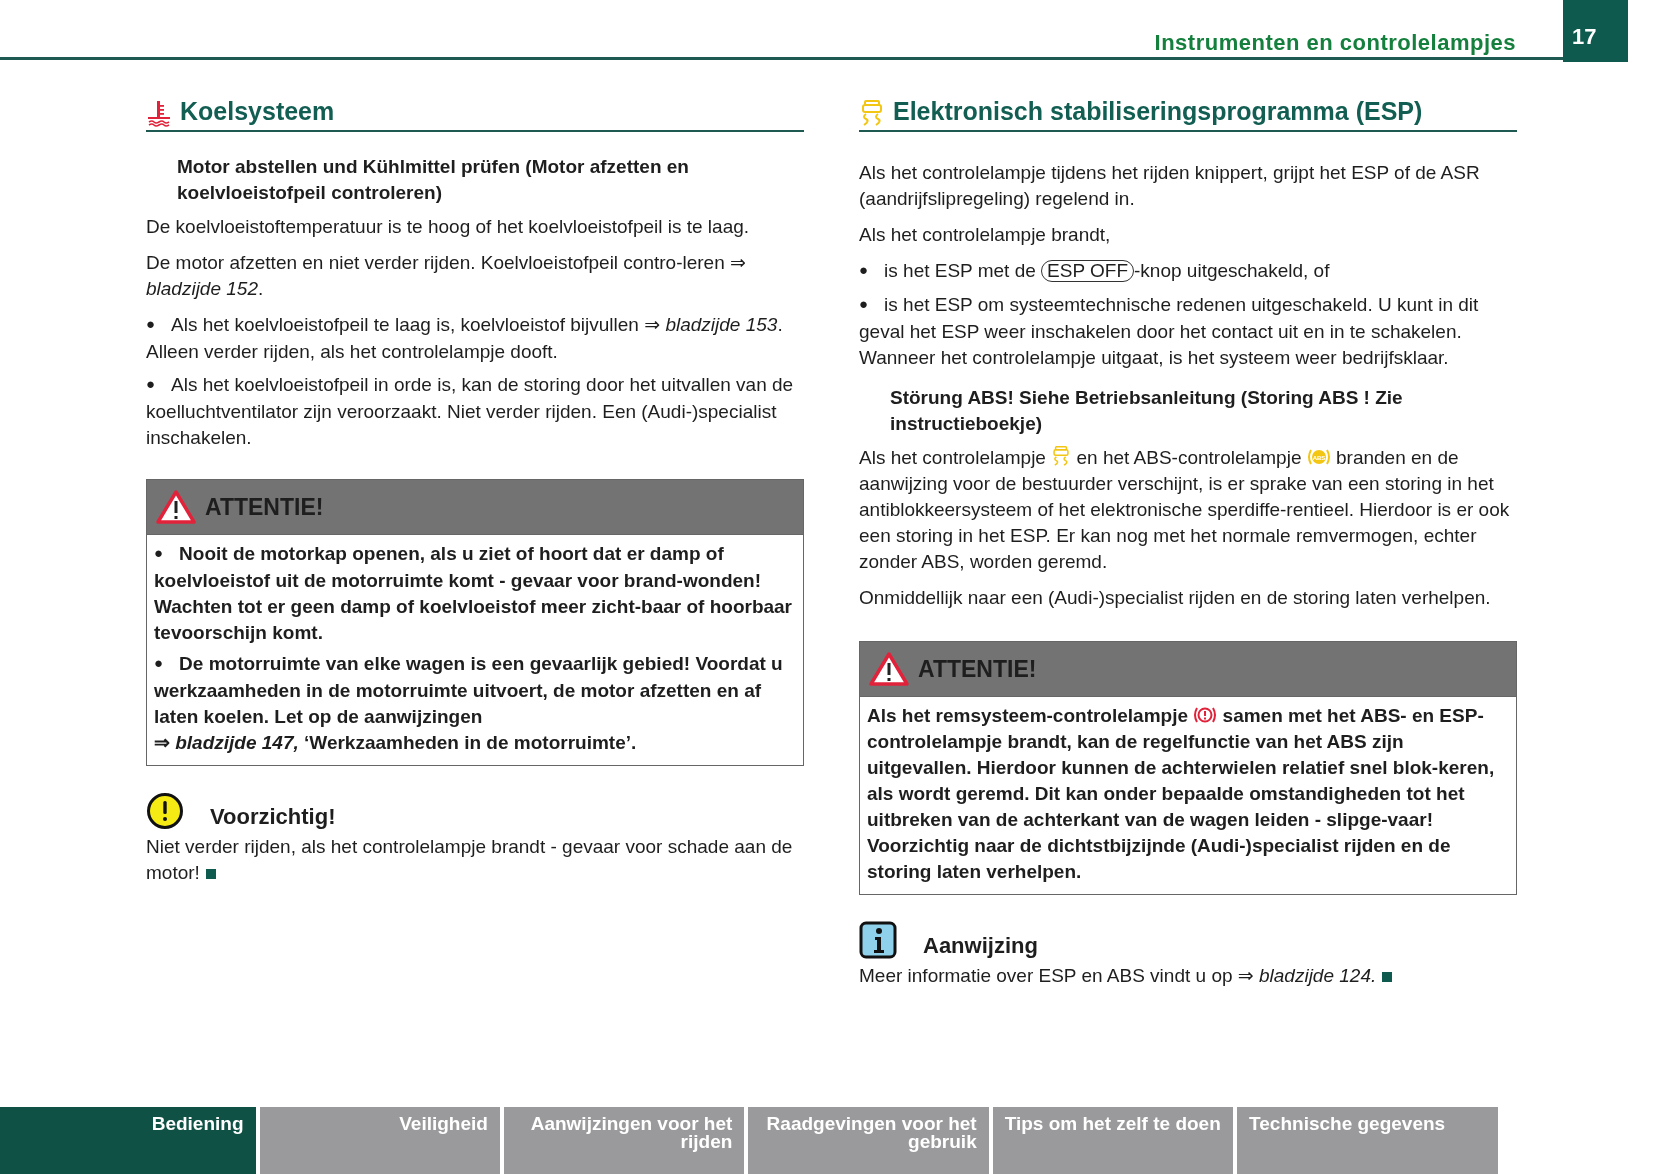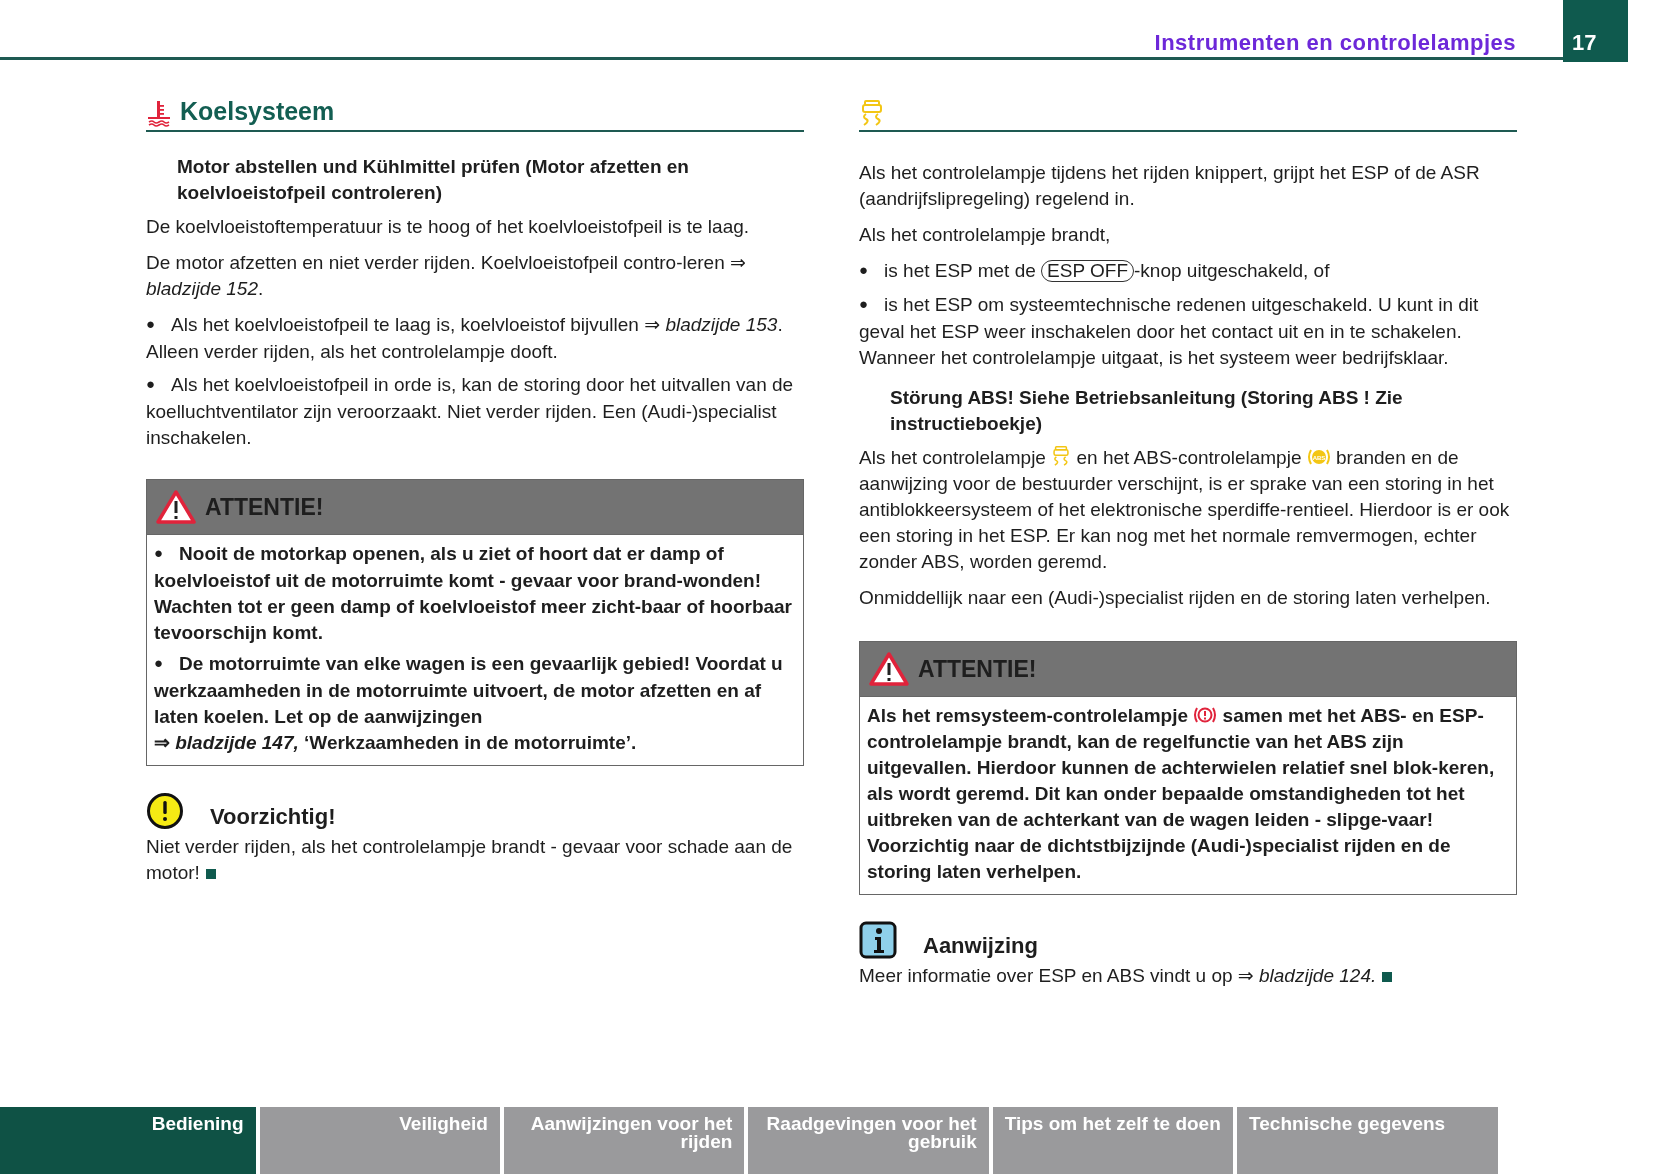--- a/index.html
+++ b/index.html
@@ -2,22 +2,22 @@
 <html><head>
 <meta charset="utf-8">
 <style>
   html, body { margin: 0; padding: 0; }
   body {
     width: 1654px; height: 1174px; position: relative; overflow: hidden;
     background: #ffffff; color: #1e1e1e;
     font-family: "Liberation Sans", sans-serif;
   }
   .header-rule { position: absolute; left: 0; top: 57px; width: 1563px; height: 3px; background: #1e5a52; }
-  .header-title { position: absolute; right: 138px; top: 30px; font-size: 22px; font-weight: bold; letter-spacing: 0.5px; color: #6d28d9; }
-  .page-num-tab { position: absolute; left: 1563px; top: 0; width: 65px; height: 62px; background: #0f5a4e; color: #fff; font-size: 22px; font-weight: bold; display: flex; align-items: flex-end; padding-left: 9px; padding-bottom: 6px; box-sizing: border-box; }
+  .header-title { position: absolute; right: 138px; top: 30px; font-size: 22px; font-weight: bold; letter-spacing: 0.5px; color: #15803d; }
+  .page-num-tab { position: absolute; left: 1563px; top: 0; width: 65px; height: 62px; background: #0f5a4e; color: #fff; font-size: 22px; font-weight: bold; display: flex; align-items: flex-end; padding-left: 9px; padding-bottom: 12px; box-sizing: border-box; }
   .col { position: absolute; top: 90px; font-size: 19px; line-height: 26px; }
   .col-left { left: 146px; width: 658px; }
   .col-right { left: 859px; width: 658px; }
   .sec-title { color: #135e52; font-size: 25px; font-weight: bold; line-height: 31px; padding-bottom: 3px; border-bottom: 2px solid #1e5a52; display: flex; align-items: flex-start; gap: 8px; margin-top: 6px; }
   .sec-title svg { flex: 0 0 auto; margin-top: 3px; }
   p { margin: 0 0 10px 0; }
   .subhead { font-weight: bold; padding-left: 31px; margin-top: 14px; margin-bottom: 8px; }
   .bullet::before { content: "\25CF"; font-size: 15px; margin-right: 16px; position: relative; top: -2px; }
   .bullet { margin-bottom: 7px; }
   em { font-style: italic; text-align: center; }
@@ -89,20 +89,21 @@
 </div>
 
 <div class="col col-right">
   <div class="sec-title">
     <svg width="26" height="28" viewBox="0 0 26 28">
       <rect x="6" y="2" width="14" height="4" rx="1" fill="none" stroke="#f3c614" stroke-width="2"></rect>
       <rect x="4" y="6" width="18" height="7" rx="2" fill="none" stroke="#f3c614" stroke-width="2"></rect>
       <path d="M7 15 q-4 3 0 5 q4 2 -2 6" stroke="#f3c614" stroke-width="2" fill="none"></path>
       <path d="M19 15 q-4 3 0 5 q4 2 -2 6" stroke="#f3c614" stroke-width="2" fill="none"></path>
     </svg>
+    <span>Elektronisch stabiliseringsprogramma (ESP)</span>
   </div>
 
   <p style="margin-top:28px">Als het controlelampje tijdens het rijden knippert, grijpt het ESP of de ASR (aandrijfslipregeling) regelend in.</p>
   <p>Als het controlelampje brandt,</p>
   <p class="bullet"><span>is het ESP met de </span><span class="kbd">ESP OFF</span><span>-knop uitgeschakeld, of</span></p>
   <p class="bullet">is het ESP om systeemtechnische redenen uitgeschakeld. U kunt in dit geval het ESP weer inschakelen door het contact uit en in te schakelen. Wanneer het controlelampje uitgaat, is het systeem weer bedrijfsklaar.</p>
   <p class="subhead">Störung ABS! Siehe Betriebsanleitung (Storing ABS ! Zie instructieboekje)</p>
   <p><span>Als het controlelampje </span><svg width="20" height="22" viewBox="0 0 26 28" style="vertical-align:-3px">
         <rect x="6" y="2" width="14" height="4" rx="1" fill="none" stroke="#f3c614" stroke-width="2"></rect>
         <rect x="4" y="6" width="18" height="7" rx="2" fill="none" stroke="#f3c614" stroke-width="2"></rect>

